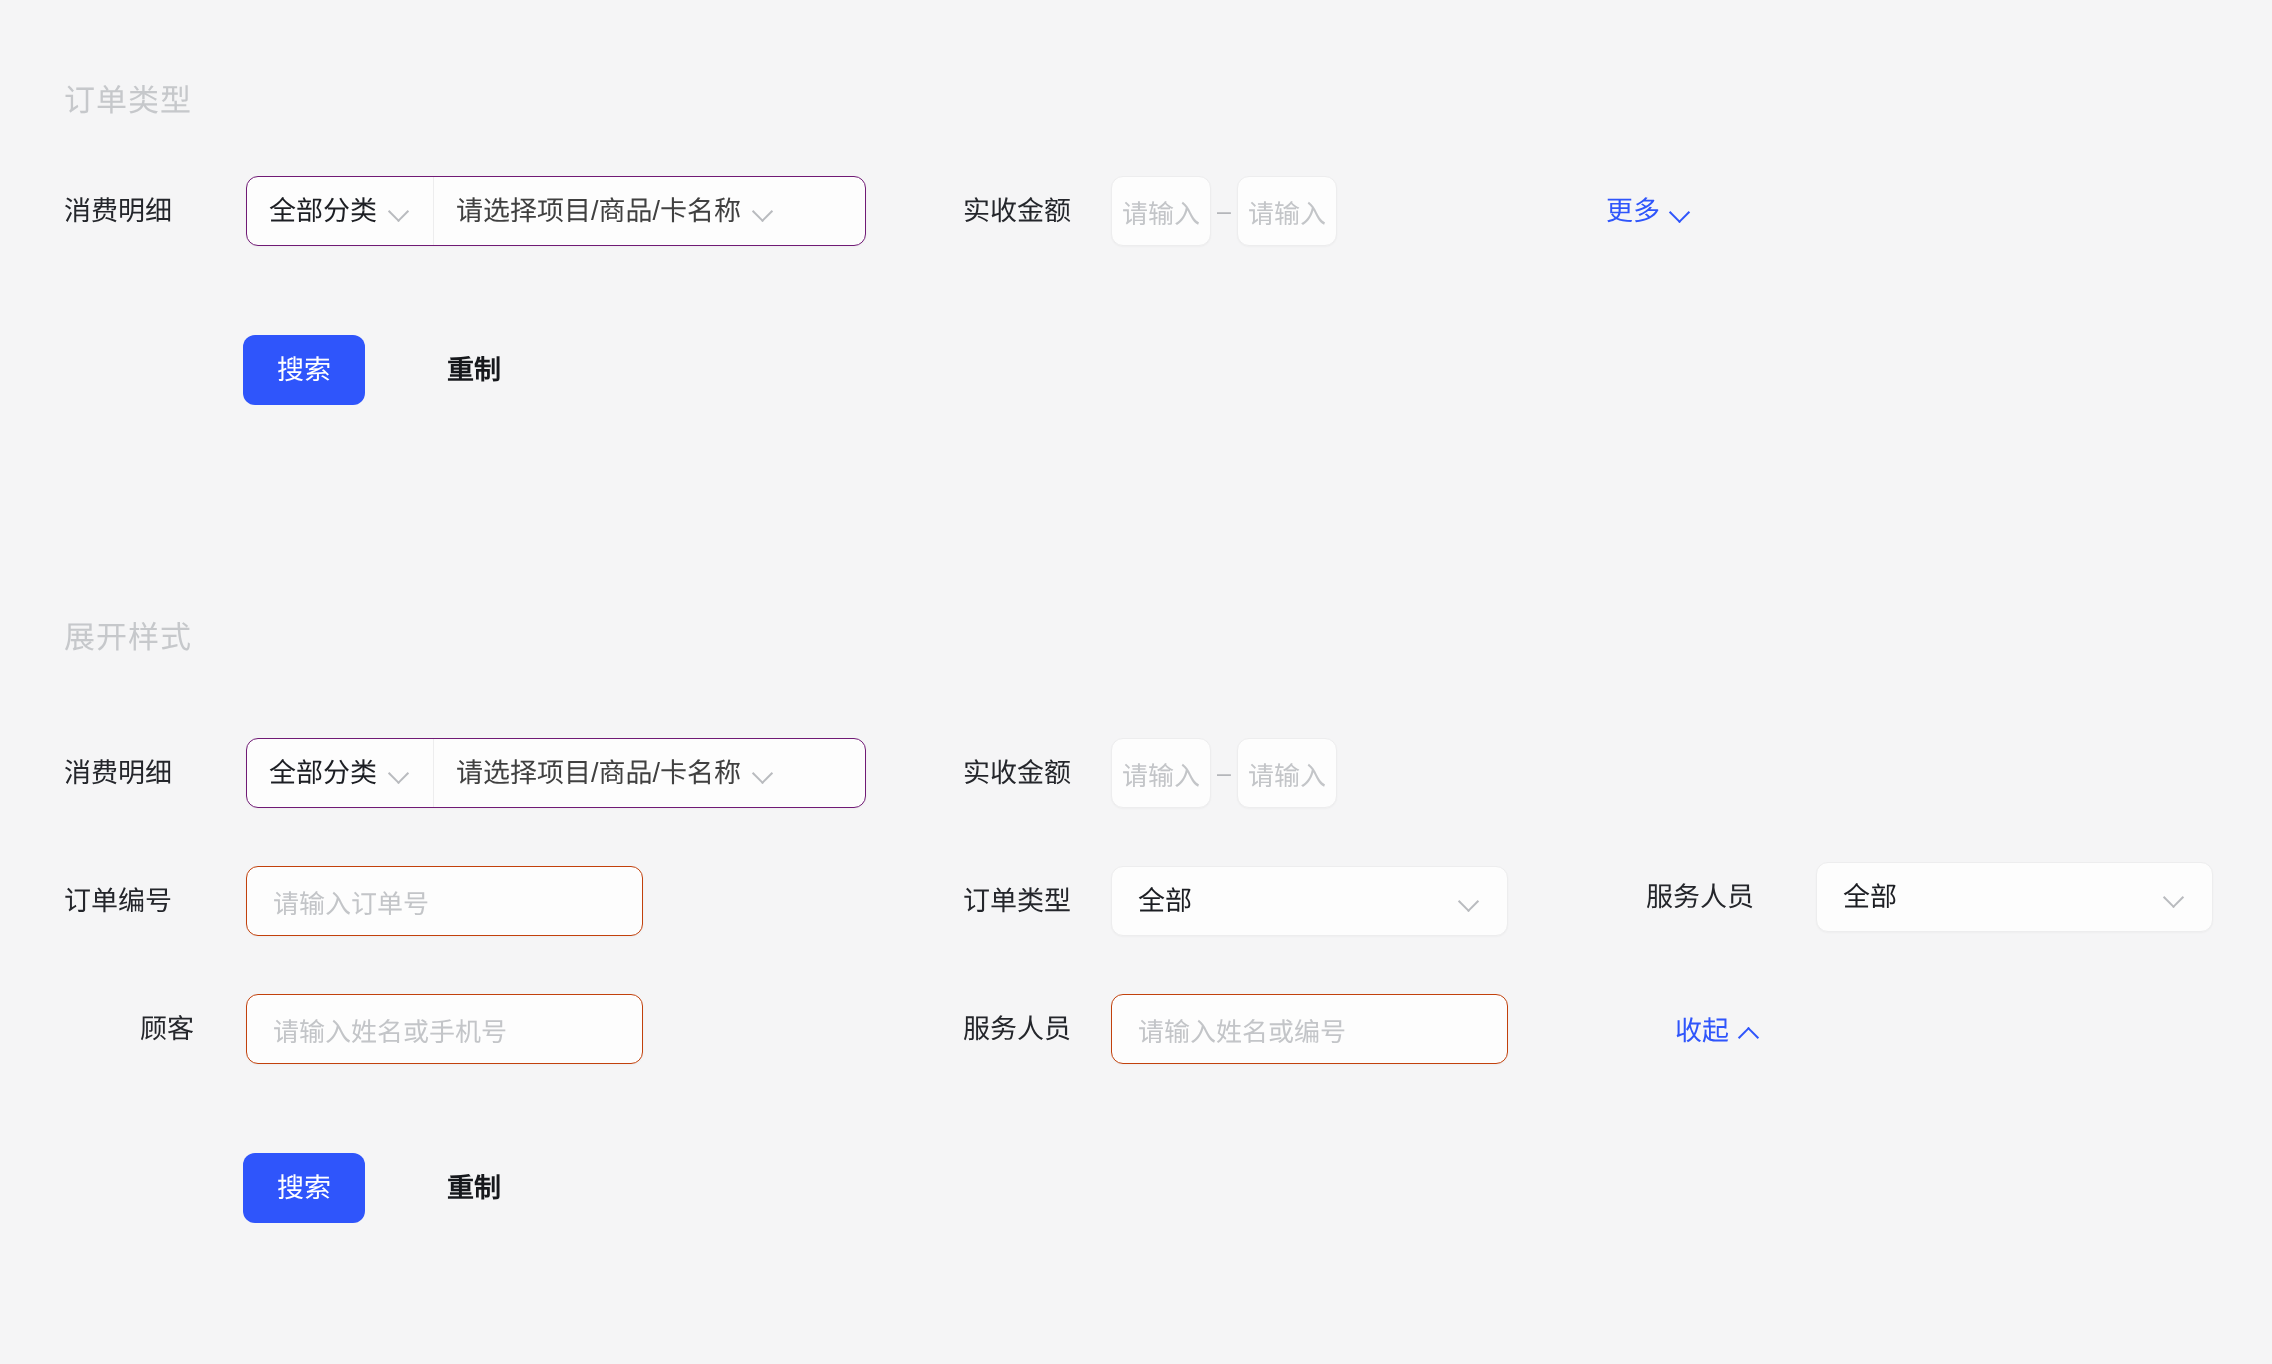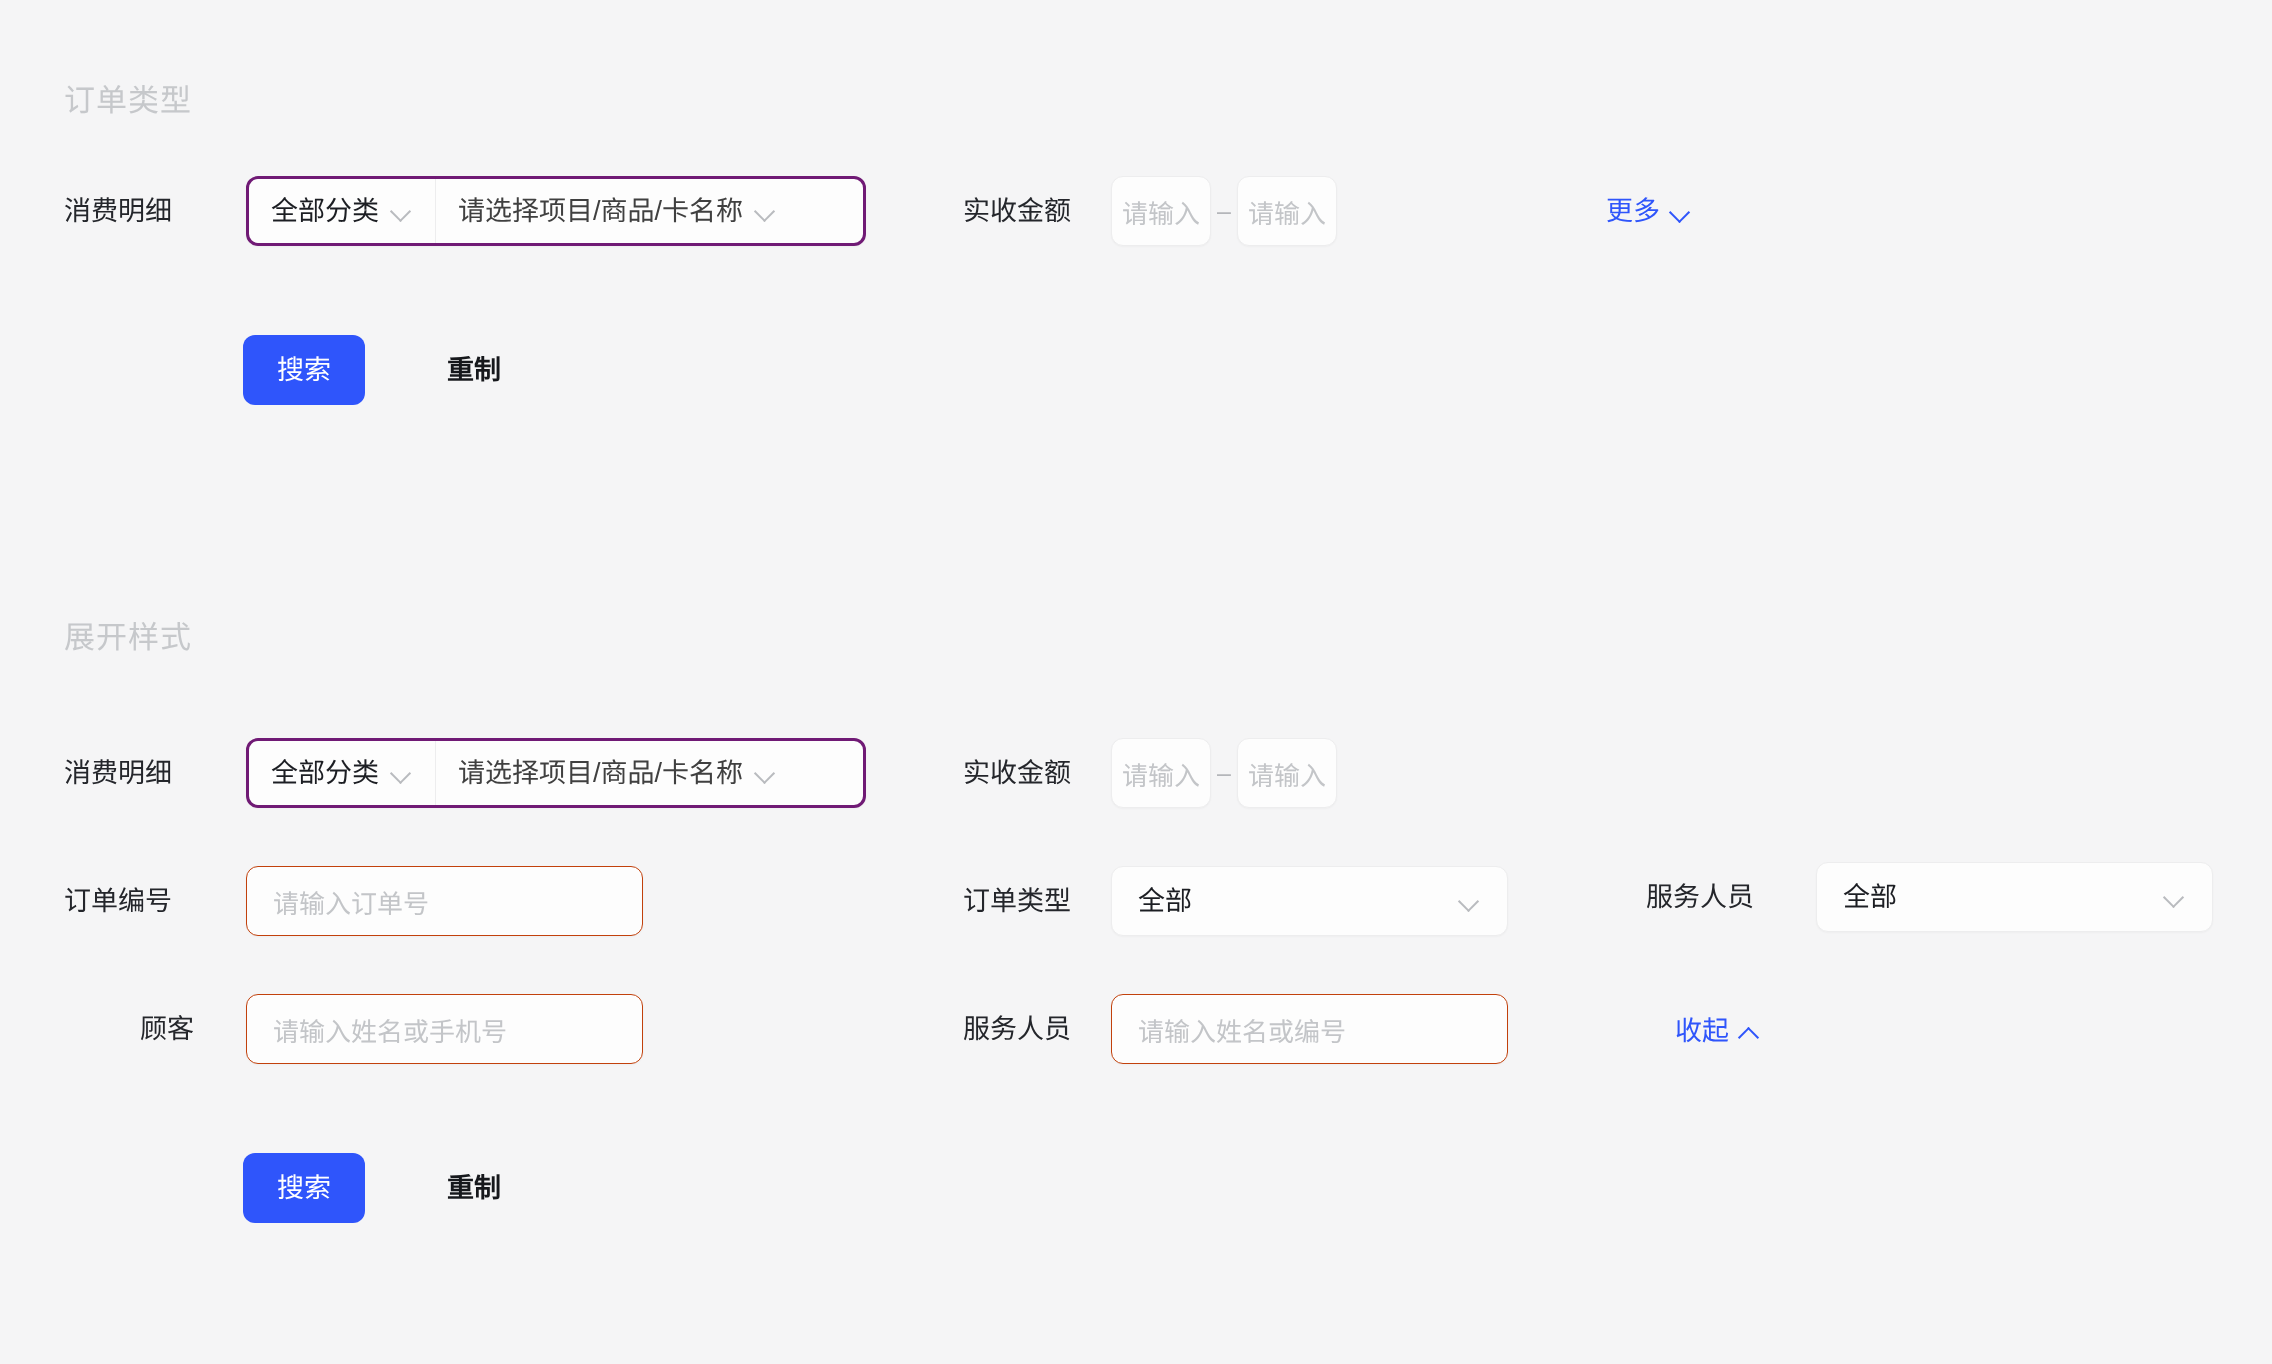--- a/index.html
+++ b/index.html
@@ -48,21 +48,21 @@
     font-family: Liberation Serif, serif;
   }
 
   
   .combo-group {
     display: flex;
     align-items: stretch;
     height: 70px;
     width: 620px;
     background: #fdfdfd;
-    border: 3px solid #701a75;
+    border: 1px solid #701a75;
     border-radius: 12px;
     box-shadow: 0 1px 2px rgba(20,20,30,0.03);
     overflow: hidden;
   }
   .combo-part {
     display: flex;
     align-items: center;
     gap: 12px;
     padding: 0 22px;
     height: 100%;

